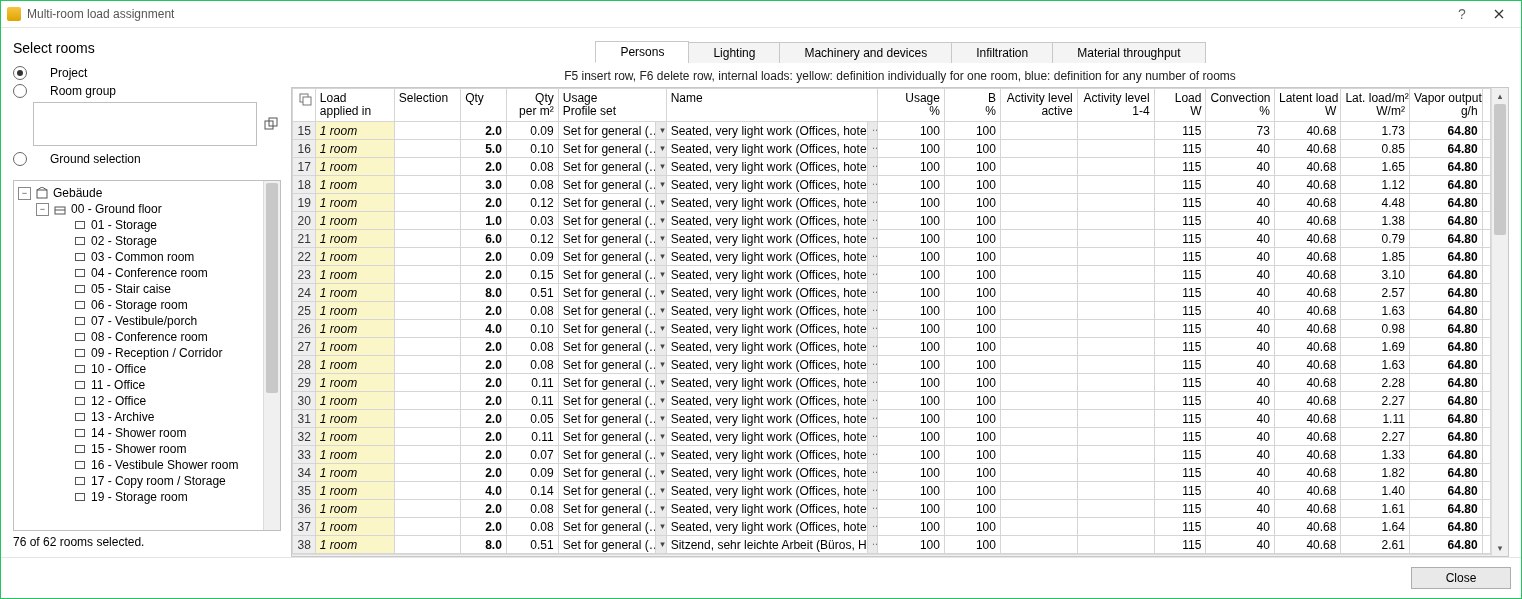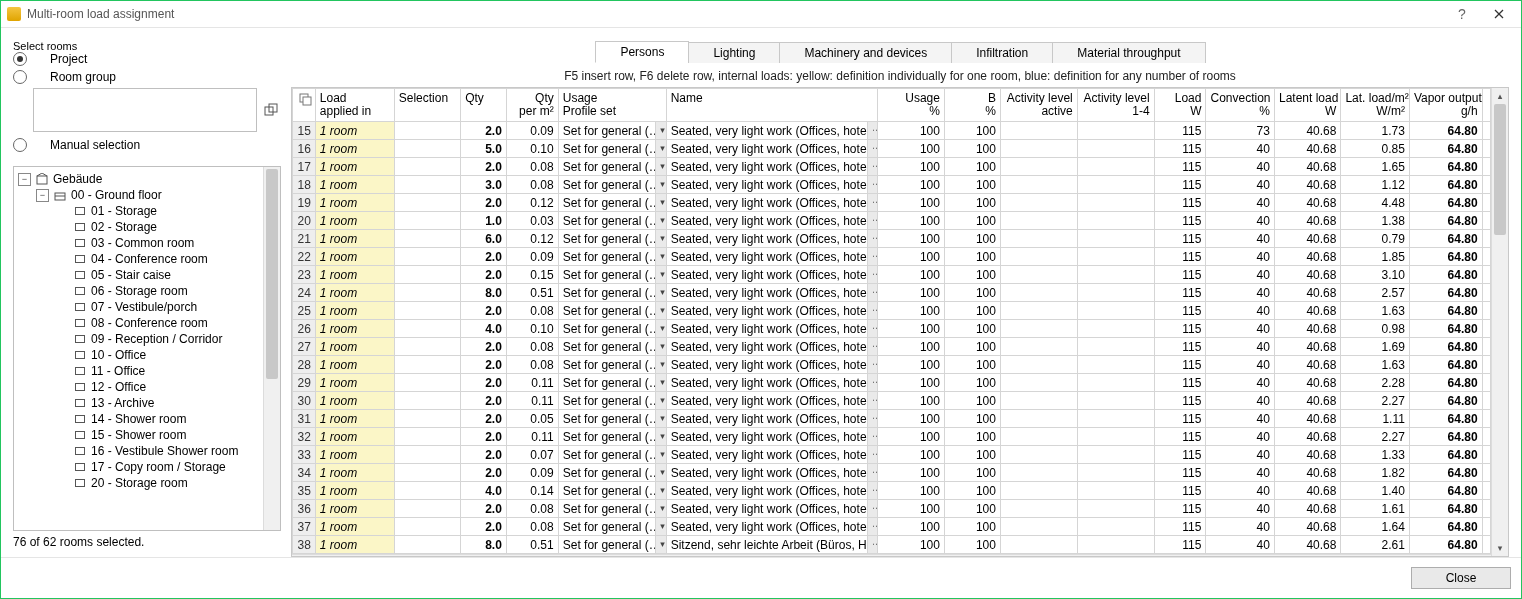--- a/index.html
+++ b/index.html
@@ -52,22 +52,22 @@
     min-height: 0;
   }
   
   .leftpanel {
     width: 268px;
     display: flex;
     flex-direction: column;
     margin-right: 10px;
   }
   .section-title {
-    font-size: 11px;
-    margin-bottom: 0;
+    font-size: 14px;
+    margin-bottom: 10px;
   }
   .radios label {
     display: flex; align-items: center;
     margin-bottom: 4px;
     gap: 23px;
   }
   .radiobox {
     width: 12px; height: 12px; border: 1px solid #666; border-radius: 50%;
     display: inline-flex; align-items: center; justify-content: center;
   }
@@ -277,21 +277,21 @@
           <div class="box"></div>
           <div class="sidebtn">
             <svg width="14" height="14" viewBox="0 0 14 14">
                 <rect x="1" y="4" width="8" height="8" fill="none" stroke="#555"></rect>
                 <rect x="5" y="1" width="8" height="8" fill="none" stroke="#555"></rect>
               </svg>
           </div>
         </div>
         <label>
           <span class="radiobox"></span>
-          <span>Manual selection</span>
+          <span>Ground selection</span>
         </label>
       </div>
 
       <div class="tree-wrap">
         <div class="tree" id="tree">
             <div class="tree-node ind0">
               <span class="tree-toggle">−</span>
               <span class="tree-icon">
                 <svg width="12" height="12" viewBox="0 0 12 12">
                   <rect x="1" y="3" width="10" height="8" fill="none" stroke="#555"></rect>
@@ -463,21 +463,21 @@
               </span>
               <span>17 - Copy room / Storage</span>
             </div>
             <div class="tree-node ind2">
               <span style="width:15px;display:inline-block"></span>
               <span class="tree-icon">
                 <svg width="12" height="12" viewBox="0 0 12 12">
                   <rect x="1.5" y="2.5" width="9" height="7" fill="none" stroke="#555"></rect>
                 </svg>
               </span>
-              <span>20 - Storage room</span>
+              <span>19 - Storage room</span>
             </div>
           </div>
         <div class="tree-scroll">
             <div class="thumb"></div>
           </div>
       </div>
       <div class="status">76 of 62 rooms selected.</div>
     </div>
 
     <div class="rightpanel">

